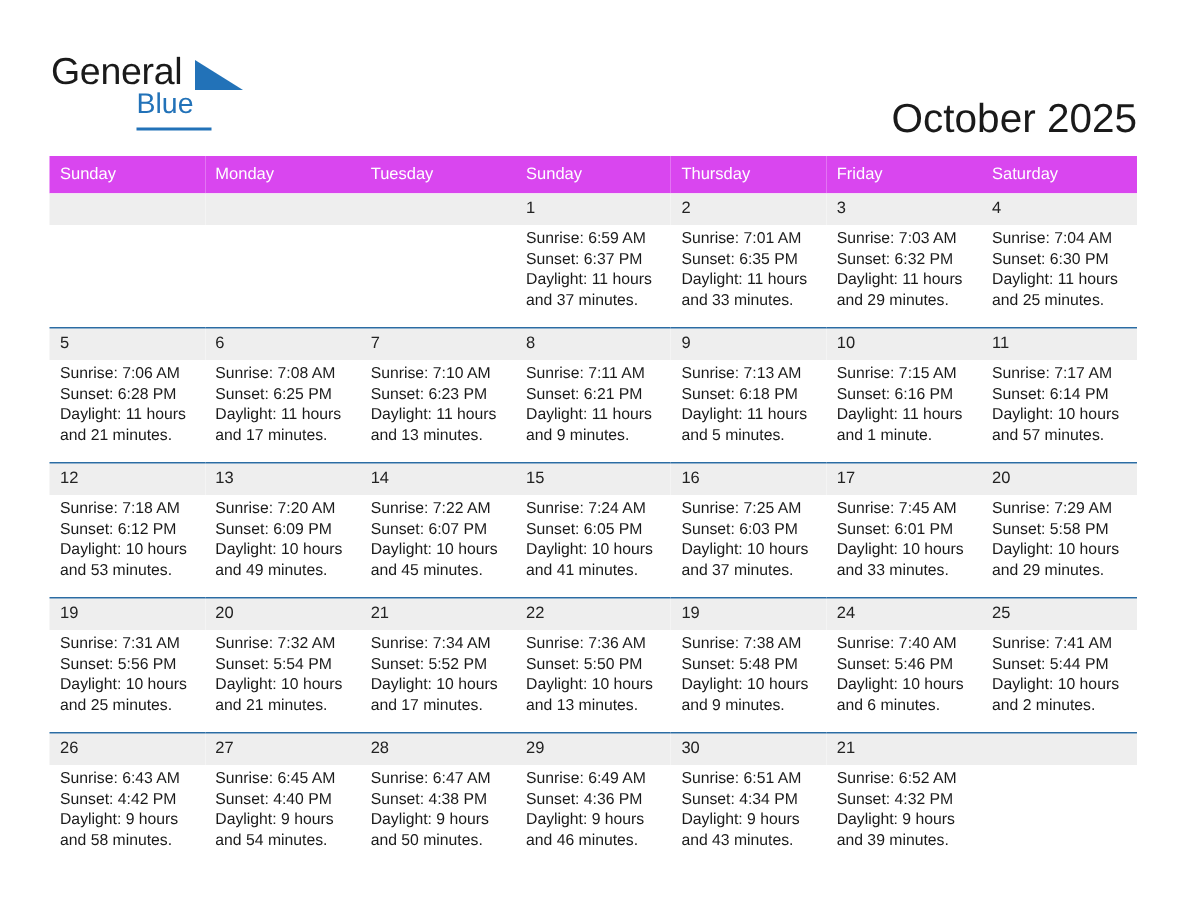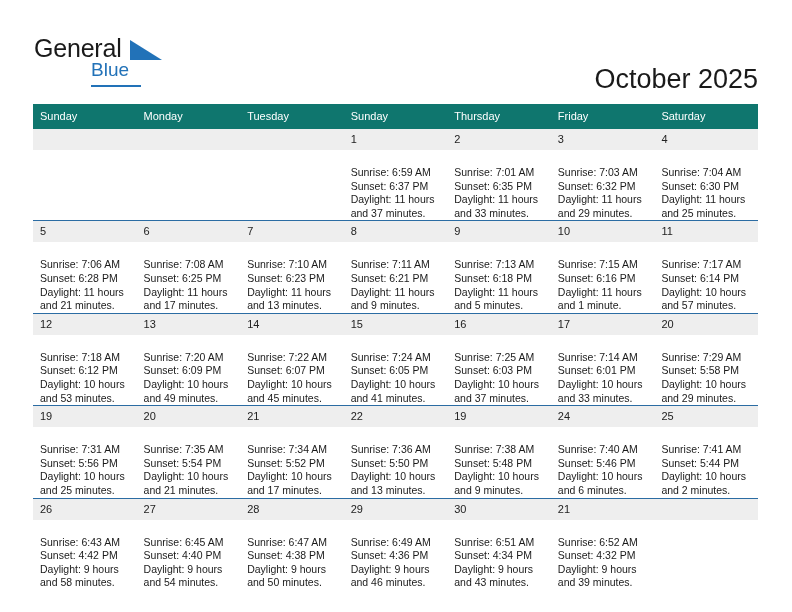--- a/index.html
+++ b/index.html
@@ -100,21 +100,21 @@
     width: 725px;
   }
   table.cal {
     border-collapse: collapse;
     table-layout: fixed;
     width: 725px;
   }
   table.cal col { width: 103.57px; }
 
   thead th {
-    background: #0f766e;
+    background: #d946ef;
     color: #ffffff;
     font-size: 11px;
     font-weight: normal;
     text-align: left;
     padding: 5px 0 5px 7px;
     height: 15px;
     line-height: 15px;
     border: none;
   }
 
@@ -130,21 +130,21 @@
   .daynum {
     background: #eeeeee;
     font-size: 11px;
     line-height: 13px;
     padding: 4px 0 4px 7px;
     color: #222222;
     min-height: 13px;
   }
   .daynum.empty { color: transparent; }
   .cellbody {
-    padding: 16px 6px 0 7px;
+    padding: 3px 6px 0 7px;
     font-size: 10.5px;
     line-height: 13.6px;
     color: #1a1a1a;
   }
   .cellbody div { white-space: nowrap; }
   .cellbody .wrap { white-space: normal; }
 </style>
 </head>
 <body>
 
@@ -323,21 +323,21 @@
               <div class="daynum">16</div>
               <div class="cellbody">
                 <div>Sunrise: 7:25 AM</div>
                 <div>Sunset: 6:03 PM</div>
                 <div class="wrap">Daylight: 10 hours and 37 minutes.</div>
               </div>
             </td>
             <td>
               <div class="daynum">17</div>
               <div class="cellbody">
-                <div>Sunrise: 7:14 AM</div>
+                <div>Sunrise: 7:45 AM</div>
                 <div>Sunset: 6:01 PM</div>
                 <div class="wrap">Daylight: 10 hours and 33 minutes.</div>
               </div>
             </td>
             <td>
               <div class="daynum">20</div>
               <div class="cellbody">
                 <div>Sunrise: 7:29 AM</div>
                 <div>Sunset: 5:58 PM</div>
                 <div class="wrap">Daylight: 10 hours and 29 minutes.</div>
@@ -349,21 +349,21 @@
               <div class="daynum">19</div>
               <div class="cellbody">
                 <div>Sunrise: 7:31 AM</div>
                 <div>Sunset: 5:56 PM</div>
                 <div class="wrap">Daylight: 10 hours and 25 minutes.</div>
               </div>
             </td>
             <td>
               <div class="daynum">20</div>
               <div class="cellbody">
-                <div>Sunrise: 7:35 AM</div>
+                <div>Sunrise: 7:32 AM</div>
                 <div>Sunset: 5:54 PM</div>
                 <div class="wrap">Daylight: 10 hours and 21 minutes.</div>
               </div>
             </td>
             <td>
               <div class="daynum">21</div>
               <div class="cellbody">
                 <div>Sunrise: 7:34 AM</div>
                 <div>Sunset: 5:52 PM</div>
                 <div class="wrap">Daylight: 10 hours and 17 minutes.</div>

